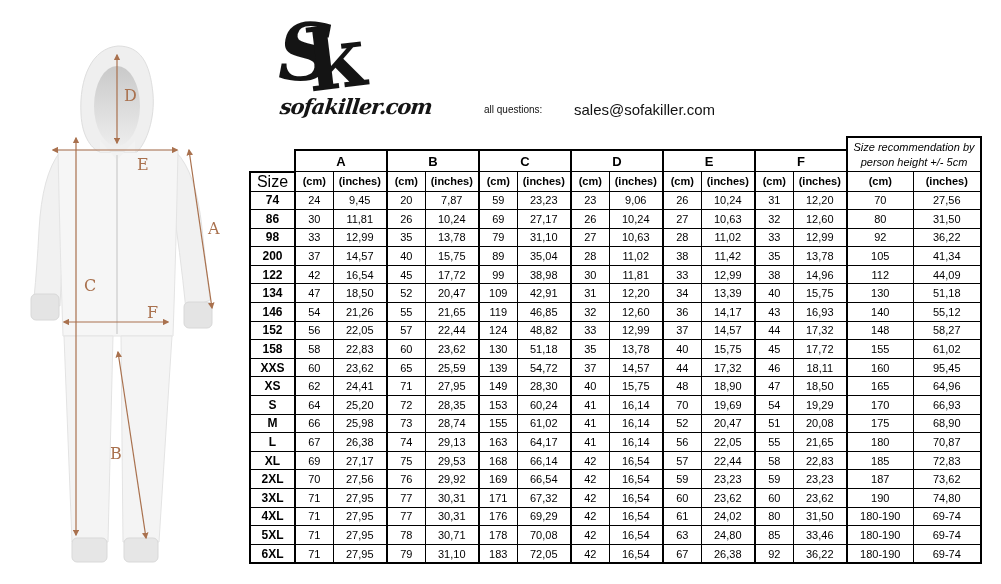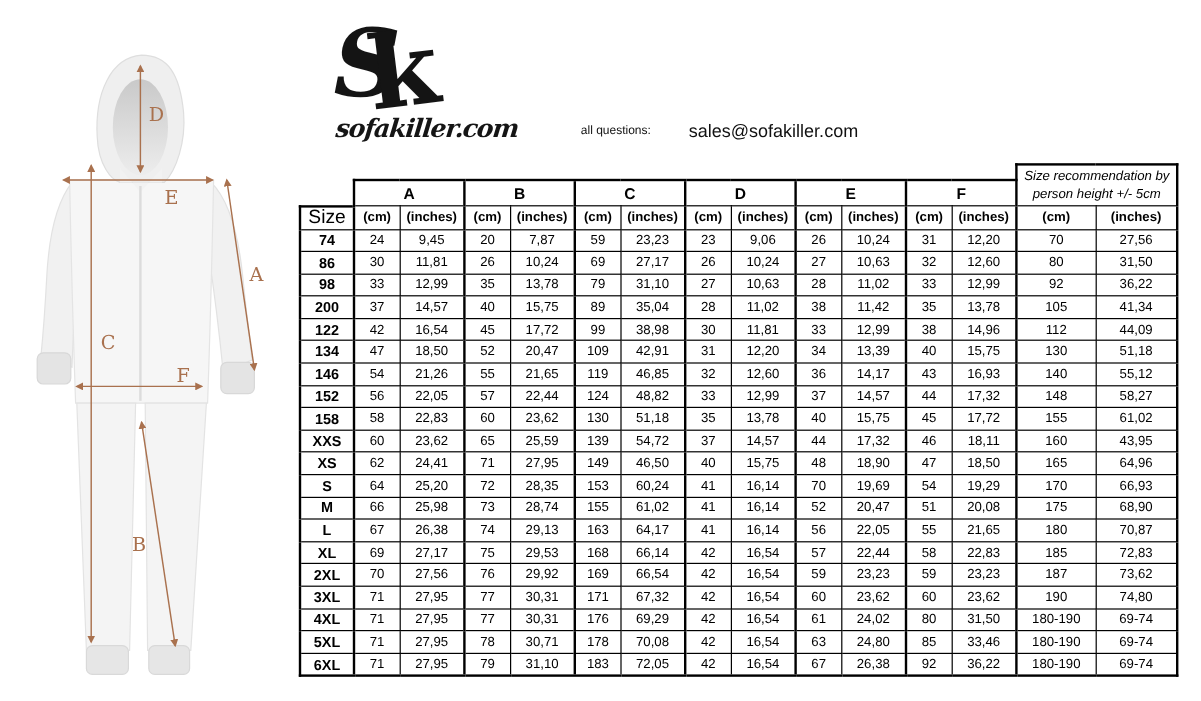--- a/index.html
+++ b/index.html
@@ -325,30 +325,30 @@
         <td class="cell">25,59</td>
         <td class="cell gl">139</td>
         <td class="cell">54,72</td>
         <td class="cell gl">37</td>
         <td class="cell">14,57</td>
         <td class="cell gl">44</td>
         <td class="cell">17,32</td>
         <td class="cell gl">46</td>
         <td class="cell">18,11</td>
         <td class="cell gl">160</td>
-        <td class="cell">43,95</td>
+        <td class="cell">95,45</td>
       </tr>
       <tr>
         <th class="size-name">XS</th>
         <td class="cell gl">62</td>
         <td class="cell">24,41</td>
         <td class="cell gl">71</td>
         <td class="cell">27,95</td>
         <td class="cell gl">149</td>
-        <td class="cell">46,50</td>
+        <td class="cell">28,30</td>
         <td class="cell gl">40</td>
         <td class="cell">15,75</td>
         <td class="cell gl">48</td>
         <td class="cell">18,90</td>
         <td class="cell gl">47</td>
         <td class="cell">18,50</td>
         <td class="cell gl">165</td>
         <td class="cell">64,96</td>
       </tr>
       <tr>

